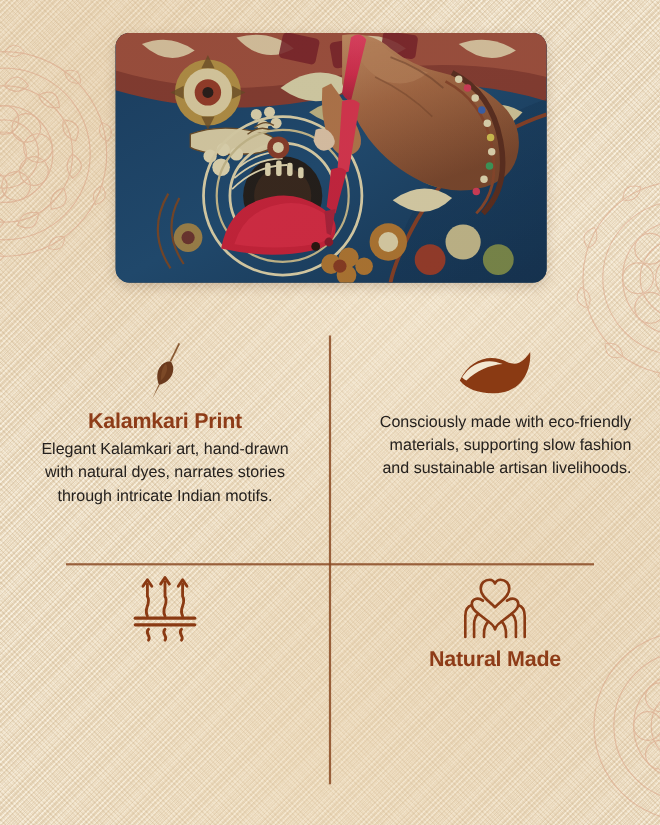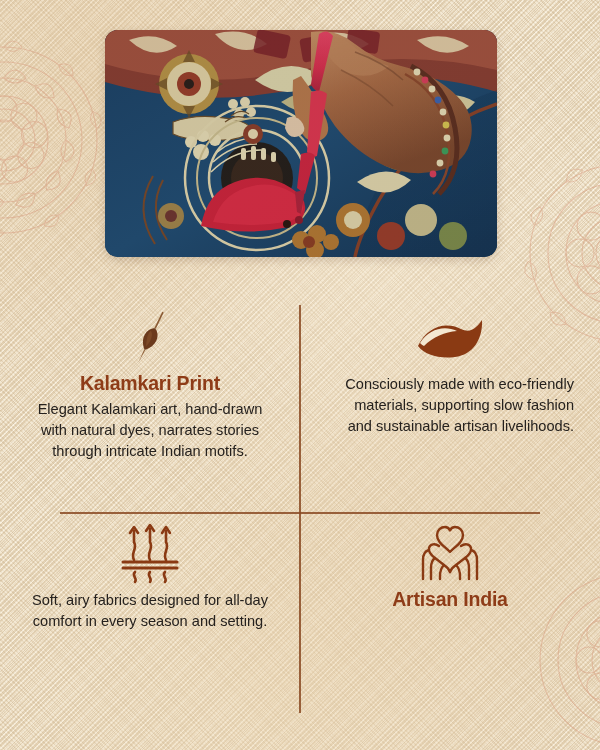--- a/index.html
+++ b/index.html
@@ -476,34 +476,33 @@
           <path d="M11 11 L15 5 L19 11" stroke-linejoin="round"></path>
           <path d="M27 9 L31 3 L35 9" stroke-linejoin="round"></path>
           <path d="M43 11 L47 5 L51 11" stroke-linejoin="round"></path>
           <path d="M4 40 H58" stroke-width="3"></path>
           <path d="M4 46 H58" stroke-width="3"></path>
           <path d="M16 50 C12 54 19 56 16 60"></path>
           <path d="M31 50 C27 54 34 56 31 60"></path>
           <path d="M46 50 C42 54 49 56 46 60"></path>
         </svg>
       </div>
-      <div class="cell-desc">Soft, airy fabrics designed for all-day comfort in every season and setting.</div>
     </div>
 
     <div class="cell cell-d">
       <div class="cell-icon">
         <svg width="66" height="60" viewBox="0 0 66 60" fill="none" stroke="#8a3a13" stroke-width="2.4" stroke-linecap="round" stroke-linejoin="round">
           <path d="M33 29 C27 23 20 19 20 12 C20 7 24 4 28 4 C30.6 4 32.2 5.6 33 7.4 C33.8 5.6 35.4 4 38 4 C42 4 46 7 46 12 C46 19 39 23 33 29 Z"></path>
           <path d="M22 23 C18 20 13 21 12 25 C11 29 14 32 18 35 L27 42 C30 44 32 46 33 49"></path>
           <path d="M44 23 C48 20 53 21 54 25 C55 29 52 32 48 35 L39 42 C36 44 34 46 33 49"></path>
           <path d="M12 27 C8 28 6 32 6 37 L6 56"></path>
           <path d="M54 27 C58 28 60 32 60 37 L60 56"></path>
           <path d="M18 35 C15 37 14 41 14 45 L14 56"></path>
           <path d="M48 35 C51 37 52 41 52 45 L52 56"></path>
           <path d="M27 42 C24 45 23 49 23 53 L23 56"></path>
           <path d="M39 42 C42 45 43 49 43 53 L43 56"></path>
         </svg>
       </div>
-      <div class="cell-title">Artisan India</div>
+      <div class="cell-title">Natural Made</div>
     </div>
 
   </div>
 </div>
 
 </body></html>

